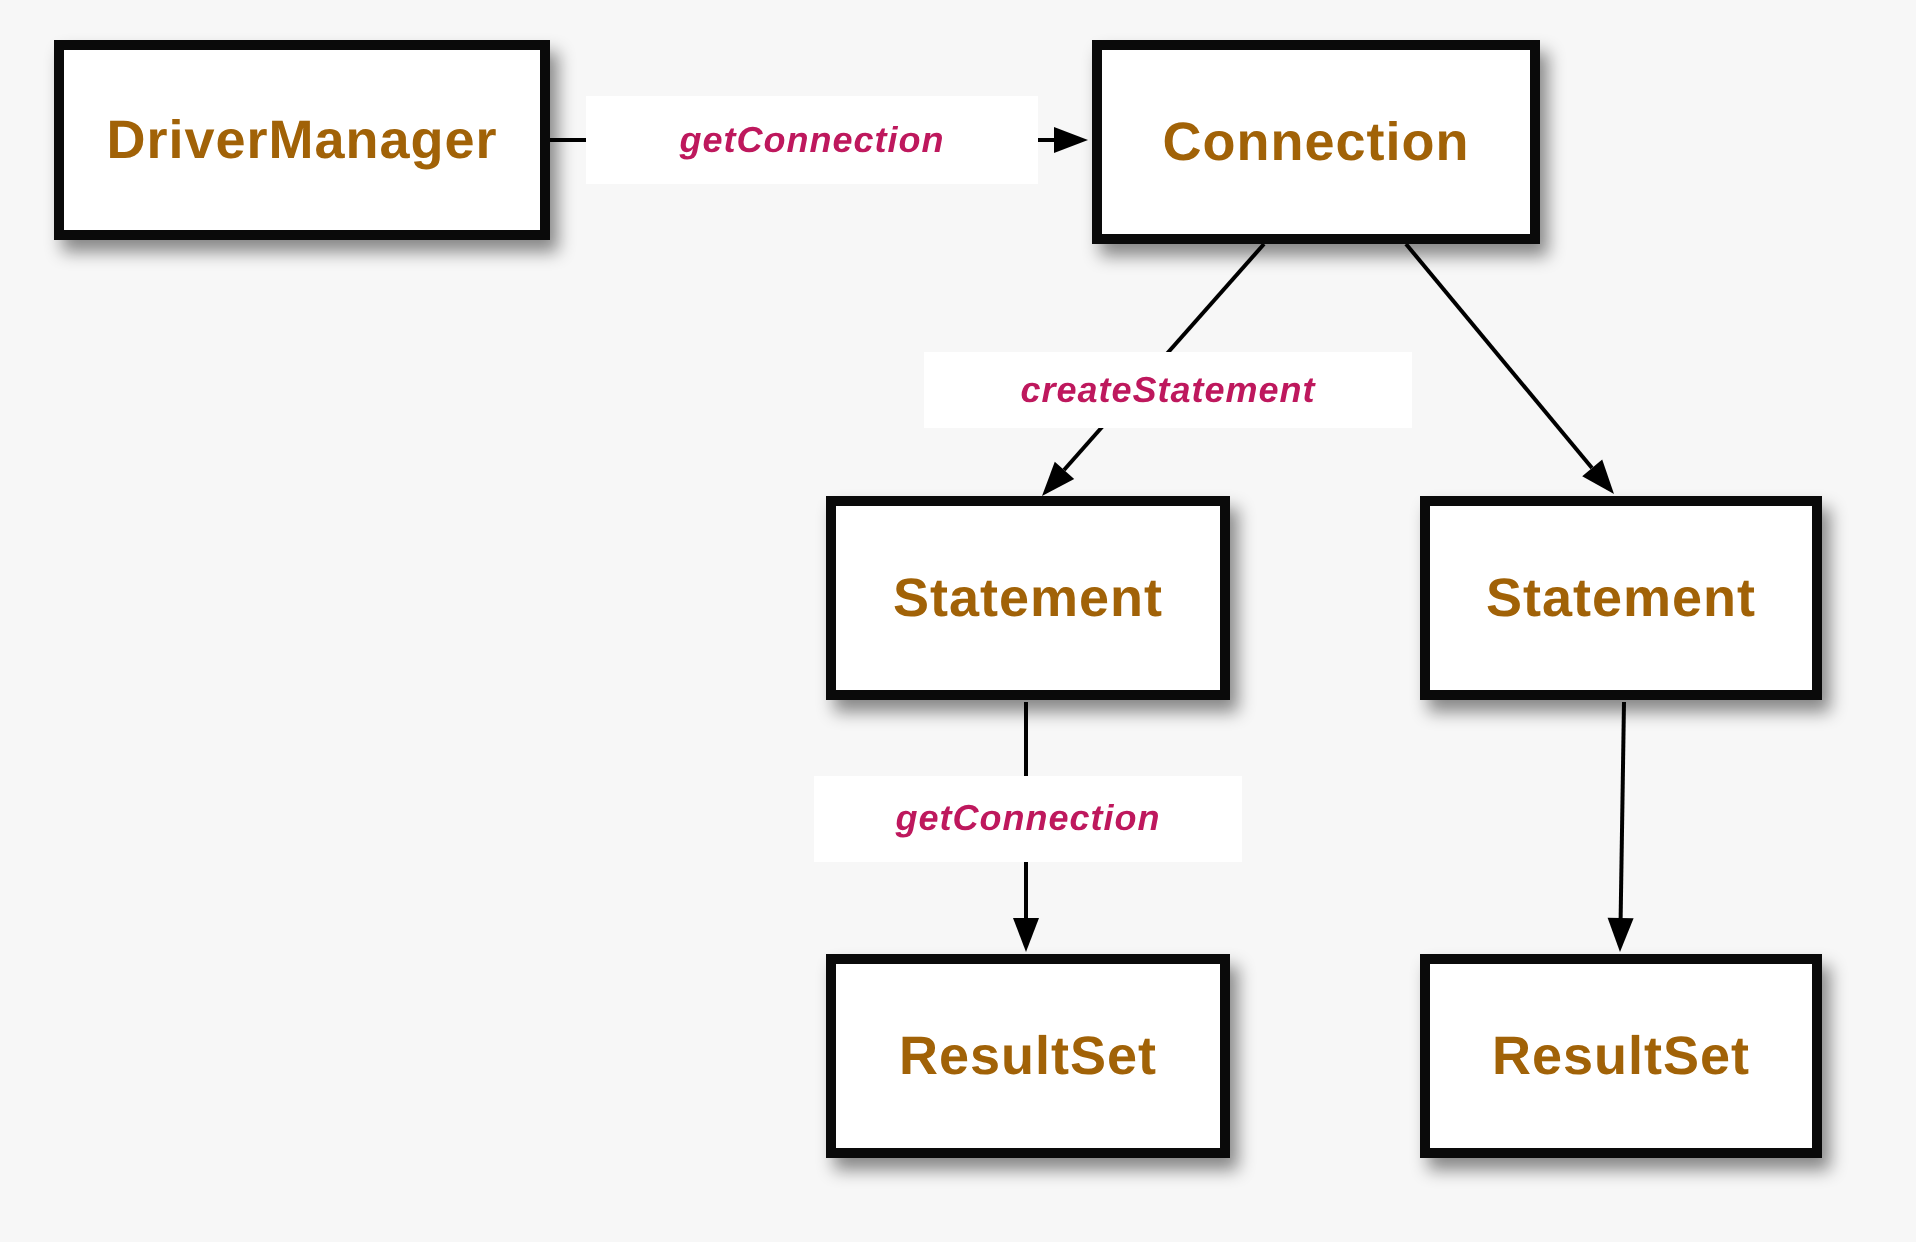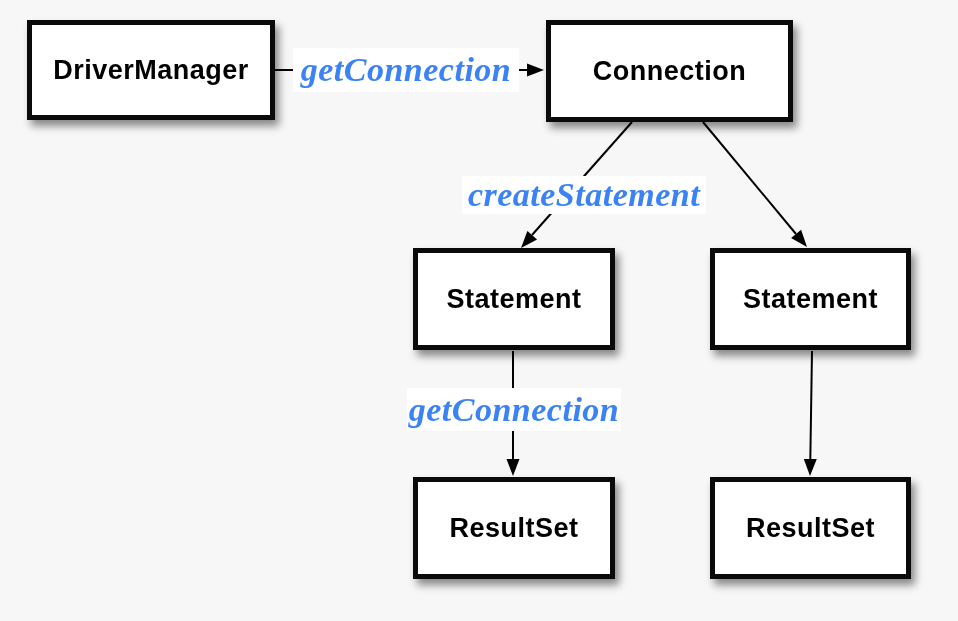--- a/index.html
+++ b/index.html
@@ -22,36 +22,35 @@
     position: absolute;
     box-sizing: border-box;
     background: #ffffff;
     border: 5px solid #0a0a0a;
     box-shadow: 4px 6px 8px rgba(0,0,0,0.45);
     display: flex;
     align-items: center;
     justify-content: center;
     font-size: 27px;
     font-weight: 600;
-    color: #000000;
+    color: #a16207;
     letter-spacing: 0.5px;
   }
   .edge-label {
     position: absolute;
     box-sizing: border-box;
     background: #ffffff;
     display: flex;
     align-items: center;
     justify-content: center;
-    font-size: 34px;
+    font-size: 18px;
     font-style: italic;
     font-weight: 600;
-    color: #3b82f6;
+    color: #be185d;
     letter-spacing: 0.5px;
-    font-family: Liberation Serif, serif;
   }
 </style>
 </head>
 <body>
 
 <div class="canvas">
 
   <svg class="edges-svg" viewBox="0 0 958 621">
 
     <g>
@@ -81,21 +80,21 @@
   </svg>
 
   <div class="edge-label" style="left:293px; top:48px; width:226px; height:44px;">getConnection</div>
 
   <div class="edge-label" style="left:462px; top:156px; width:244px; height:38px;margin-top:20px;">createStatement</div>
 
   <div class="edge-label" style="left:407px; top:388px; width:214px; height:43px;">getConnection</div>
 
   <div class="node" style="left:27px; top:20px; width:248px; height:100px;">DriverManager</div>
 
-  <div class="node" style="left:546px; top:20px; width:247px; height:102px;">Connection</div>
+  <div class="node" style="left:546px; top:20px; width:224px; height:102px;">Connection</div>
 
   <div class="node" style="left:413px; top:248px; width:202px; height:102px;">Statement</div>
 
   <div class="node" style="left:710px; top:248px; width:201px; height:102px;">Statement</div>
 
   <div class="node" style="left:413px; top:477px; width:202px; height:102px;">ResultSet</div>
 
   <div class="node" style="left:710px; top:477px; width:201px; height:102px;">ResultSet</div>
 
 </div>

